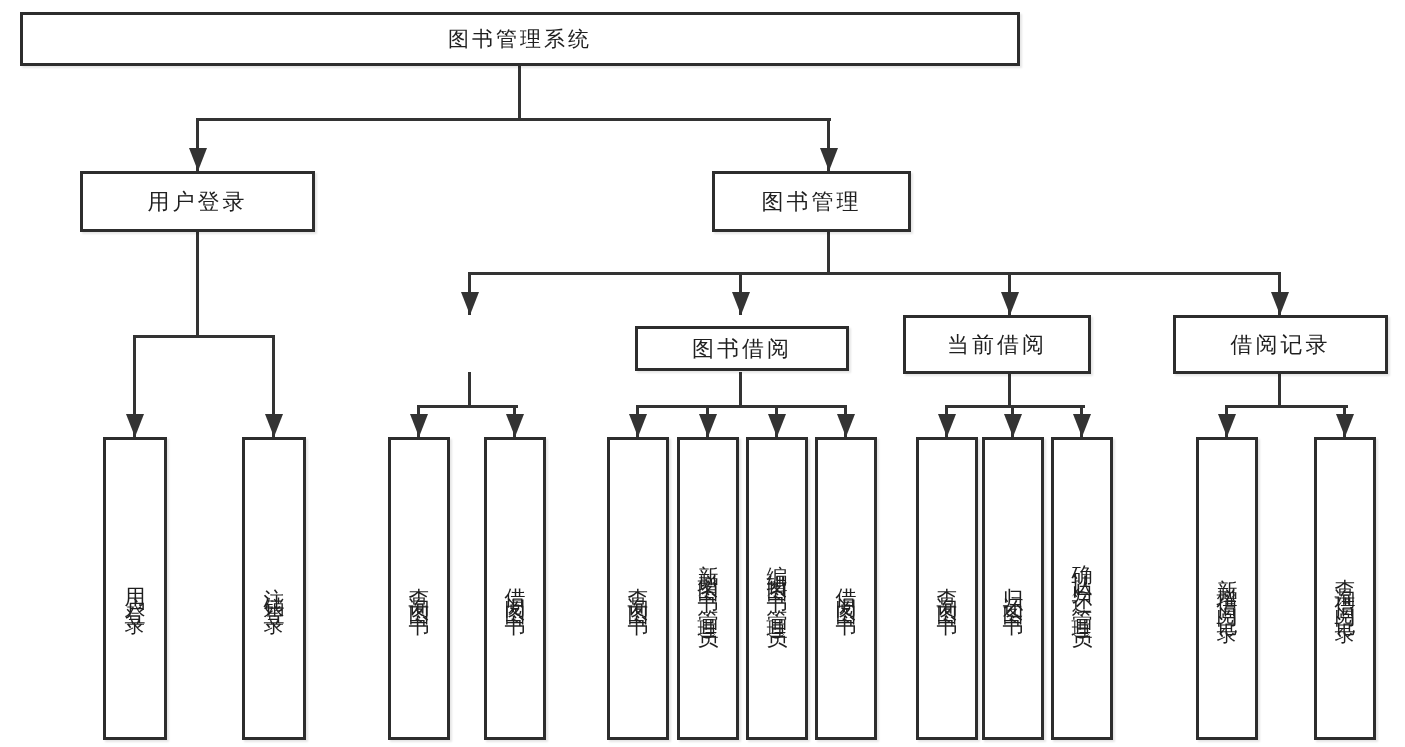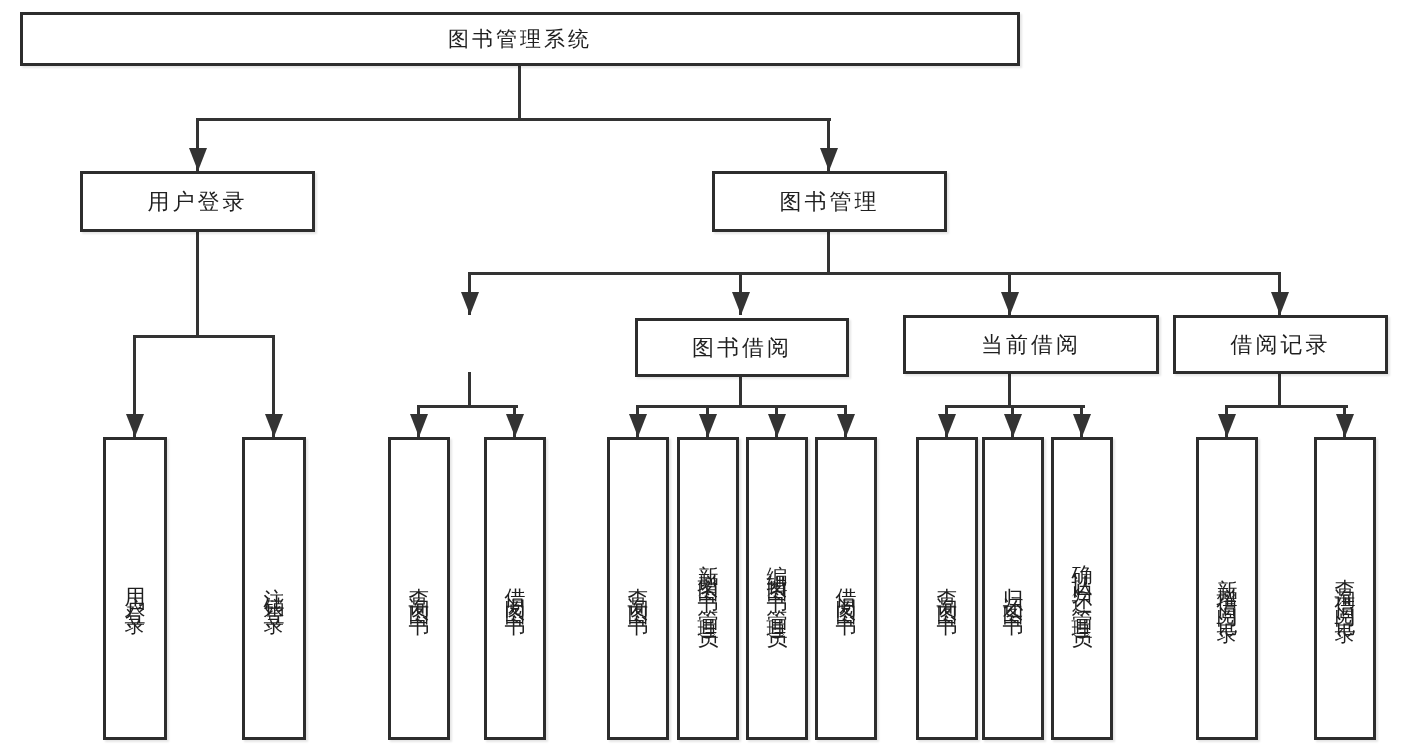--- a/index.html
+++ b/index.html
@@ -51,28 +51,28 @@
 
 <div class="stage">
 
   <div class="node hnode title" style="left:20px;top:12px;width:1000px;height:54px">
     <span>图书管理系统</span>
   </div>
 
   <div class="node hnode" style="left:80px;top:171px;width:235px;height:61px">
     <span>用户登录</span>
   </div>
-  <div class="node hnode" style="left:712px;top:171px;width:235px;height:61px">
+  <div class="node hnode" style="left:712px;top:171px;width:199px;height:61px">
     <span>图书管理</span>
   </div>
 
-  <div class="node hnode" style="left:635px;top:318px;width:214px;height:59px">
+  <div class="node hnode" style="left:635px;top:326px;width:214px;height:45px">
     <span>图书借阅</span>
   </div>
-  <div class="node hnode" style="left:903px;top:315px;width:256px;height:59px">
+  <div class="node hnode" style="left:903px;top:315px;width:188px;height:59px">
     <span>当前借阅</span>
   </div>
   <div class="node hnode" style="left:1173px;top:315px;width:215px;height:59px">
     <span>借阅记录</span>
   </div>
 
   <div class="node vnode" style="left:103px;top:437px;width:64px;height:303px">
     <span>用户登录</span>
   </div>
   <div class="node vnode" style="left:242px;top:437px;width:64px;height:303px">

